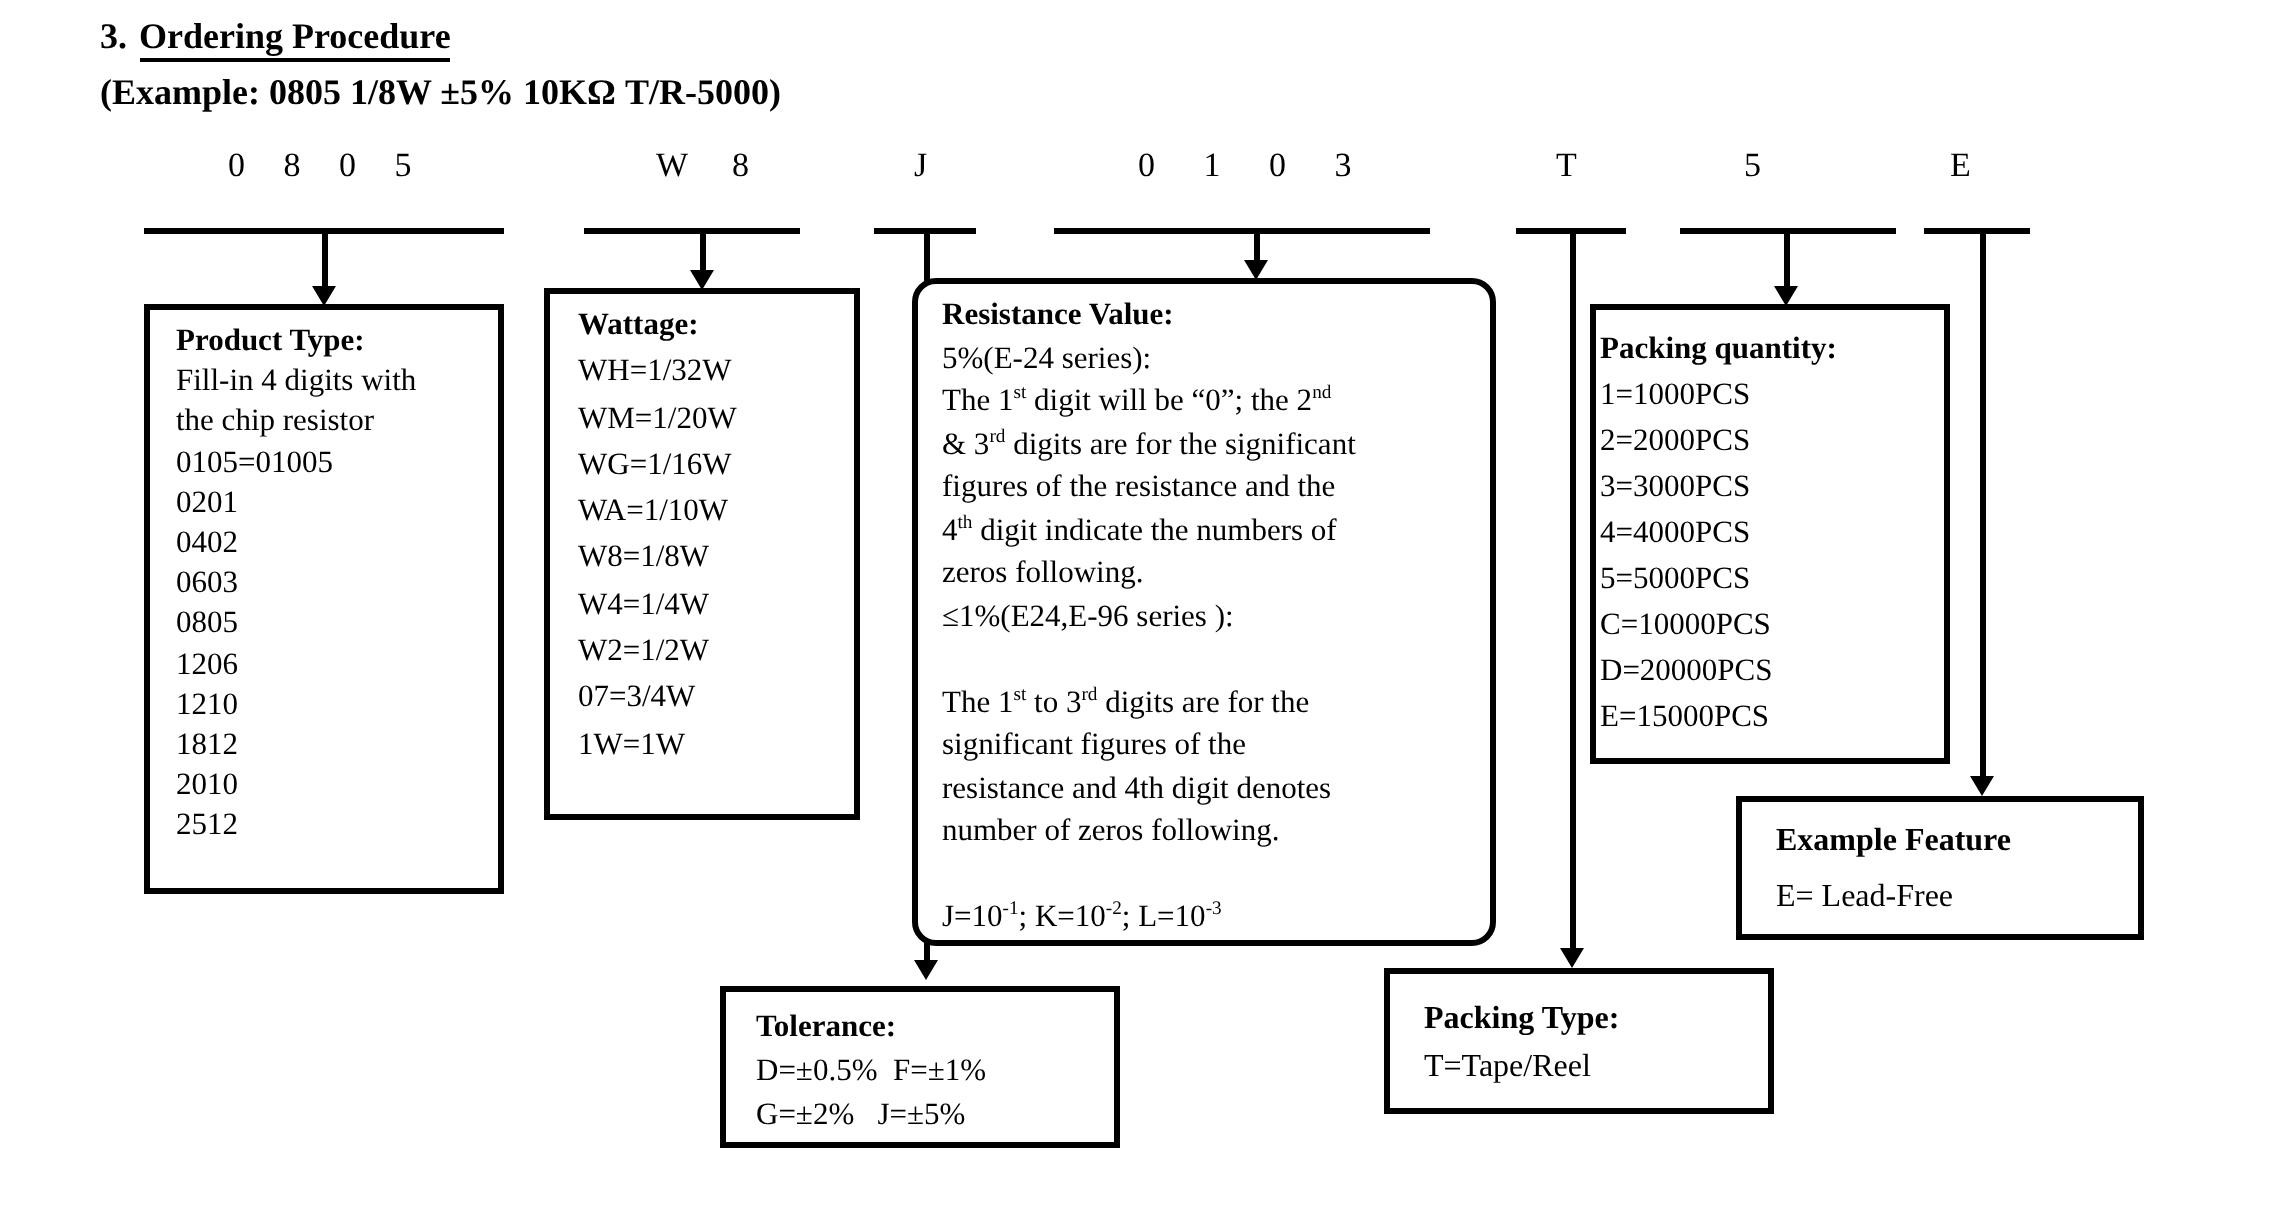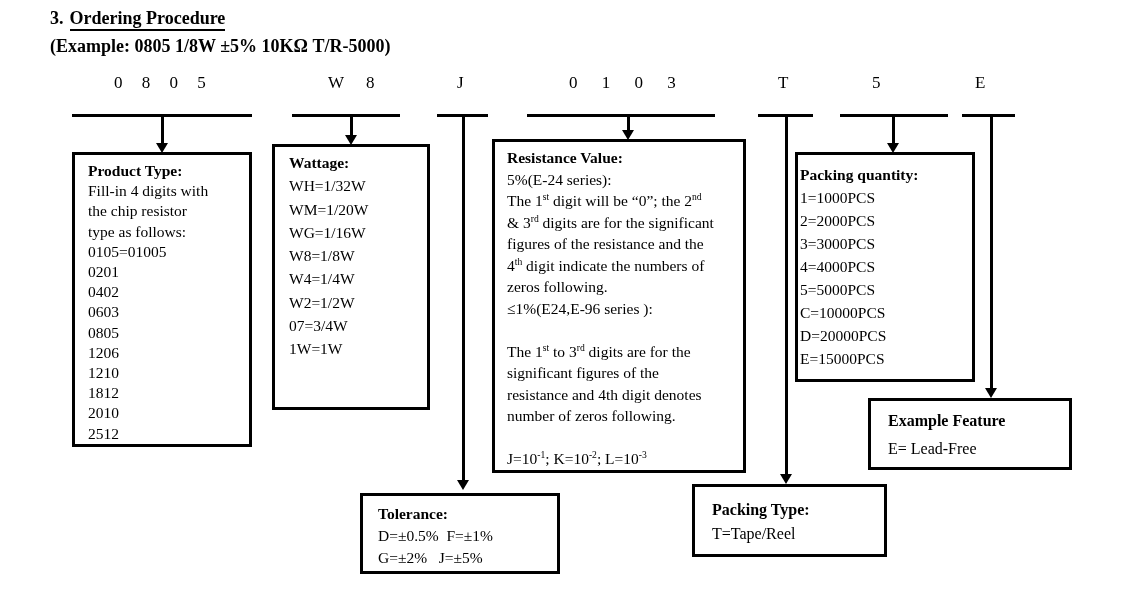--- a/index.html
+++ b/index.html
@@ -49,21 +49,21 @@
   .a7 { left:990px; top:114px; height:274px; }
 
   
   .dbox { position:absolute; border:3px solid #000; background:#fff; box-sizing:border-box; overflow:hidden; }
   .box-title { font-weight:bold; }
   .box-line, .box-title { white-space:pre-wrap; }
   sup { font-size:0.62em; line-height:0; vertical-align:super; }
 
   .box-product   { left:72px;  top:152px; width:180px; height:295px; padding:6px 4px 0 13px;  font-size:15.5px; line-height:20.2px; }
   .box-wattage   { left:272px; top:144px; width:158px; height:266px; padding:4px 4px 0 14px;  font-size:15.5px; line-height:23.3px; }
-  .box-resist    { left:492px; top:139px; width:254px; height:334px; padding:5px 6px 0 12px;  font-size:15.5px; line-height:21.5px; }
+  .box-resist    { left:456px; top:139px; width:292px; height:334px; padding:5px 6px 0 12px;  font-size:15.5px; line-height:21.5px;border-radius:12px; }
   .box-qty       { left:795px; top:152px; width:180px; height:230px; padding:8px 4px 0 2px;  font-size:15.5px; line-height:23px;   }
   .box-special   { left:868px; top:398px; width:204px; height:72px;  padding:6px 4px 0 17px;  font-size:16px;   line-height:28px;   }
   .box-tolerance { left:360px; top:493px; width:200px; height:81px;  padding:7px 20px 0 15px;  font-size:15.5px; line-height:22px;   }
   .box-packtype  { left:692px; top:484px; width:195px; height:73px;  padding:11px 4px 0 17px; font-size:16px;   line-height:24px;   }
 
   .box-line:empty::before { content:"\00a0"; }
 </style>
 </head>
 <body>
 
@@ -96,40 +96,40 @@
   <div class="arrow a4"></div>
   <div class="arrow a5"></div>
   <div class="arrow a6"></div>
   <div class="arrow a7"></div>
 
   <div class="dbox box-product">
     <div class="box-title">Product Type:</div>
     <div>
         <div class="box-line">Fill-in 4 digits with</div>
         <div class="box-line">the chip resistor</div>
-        <div class="box-line">type as follows:</div>
         <div class="box-line">0105=01005</div>
         <div class="box-line">0201</div>
         <div class="box-line">0402</div>
         <div class="box-line">0603</div>
         <div class="box-line">0805</div>
         <div class="box-line">1206</div>
         <div class="box-line">1210</div>
         <div class="box-line">1812</div>
         <div class="box-line">2010</div>
         <div class="box-line">2512</div>
       </div>
   </div>
 
   <div class="dbox box-wattage">
     <div class="box-title">Wattage:</div>
     <div>
         <div class="box-line">WH=1/32W</div>
         <div class="box-line">WM=1/20W</div>
         <div class="box-line">WG=1/16W</div>
+        <div class="box-line">WA=1/10W</div>
         <div class="box-line">W8=1/8W</div>
         <div class="box-line">W4=1/4W</div>
         <div class="box-line">W2=1/2W</div>
         <div class="box-line">07=3/4W</div>
         <div class="box-line">1W=1W</div>
       </div>
   </div>
 
   <div class="dbox box-resist">
     <div class="box-title">Resistance Value:</div>

